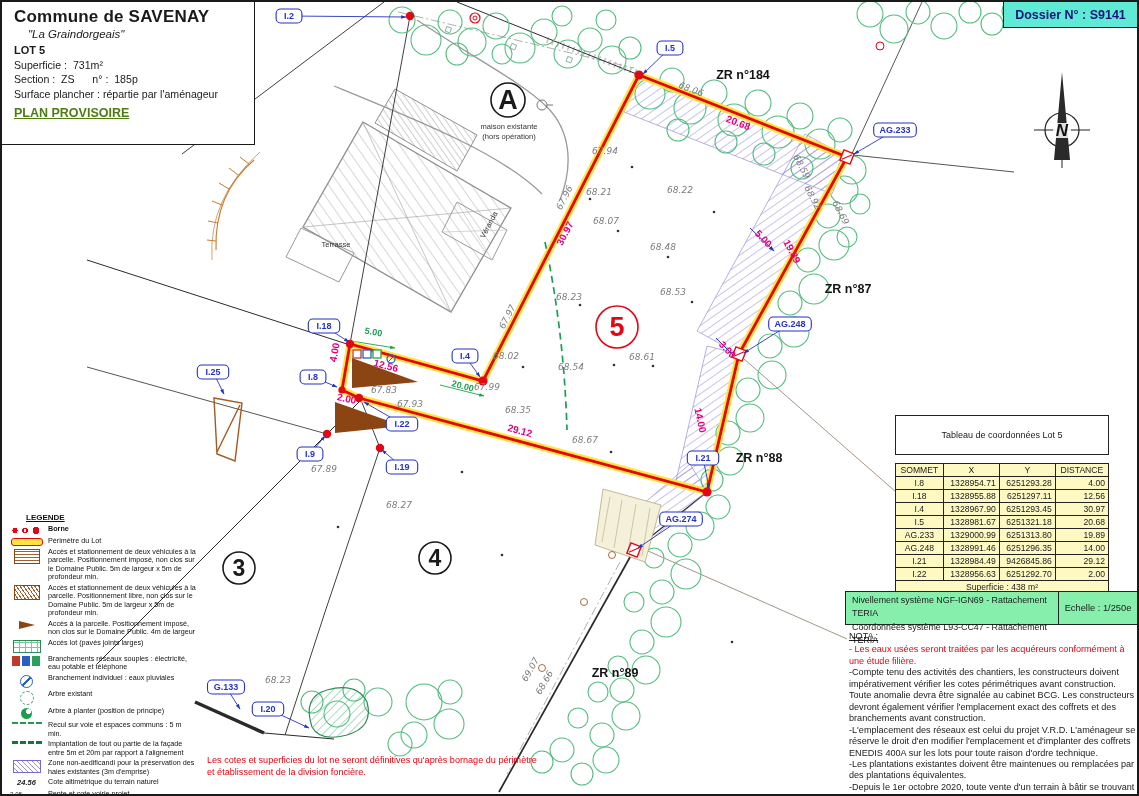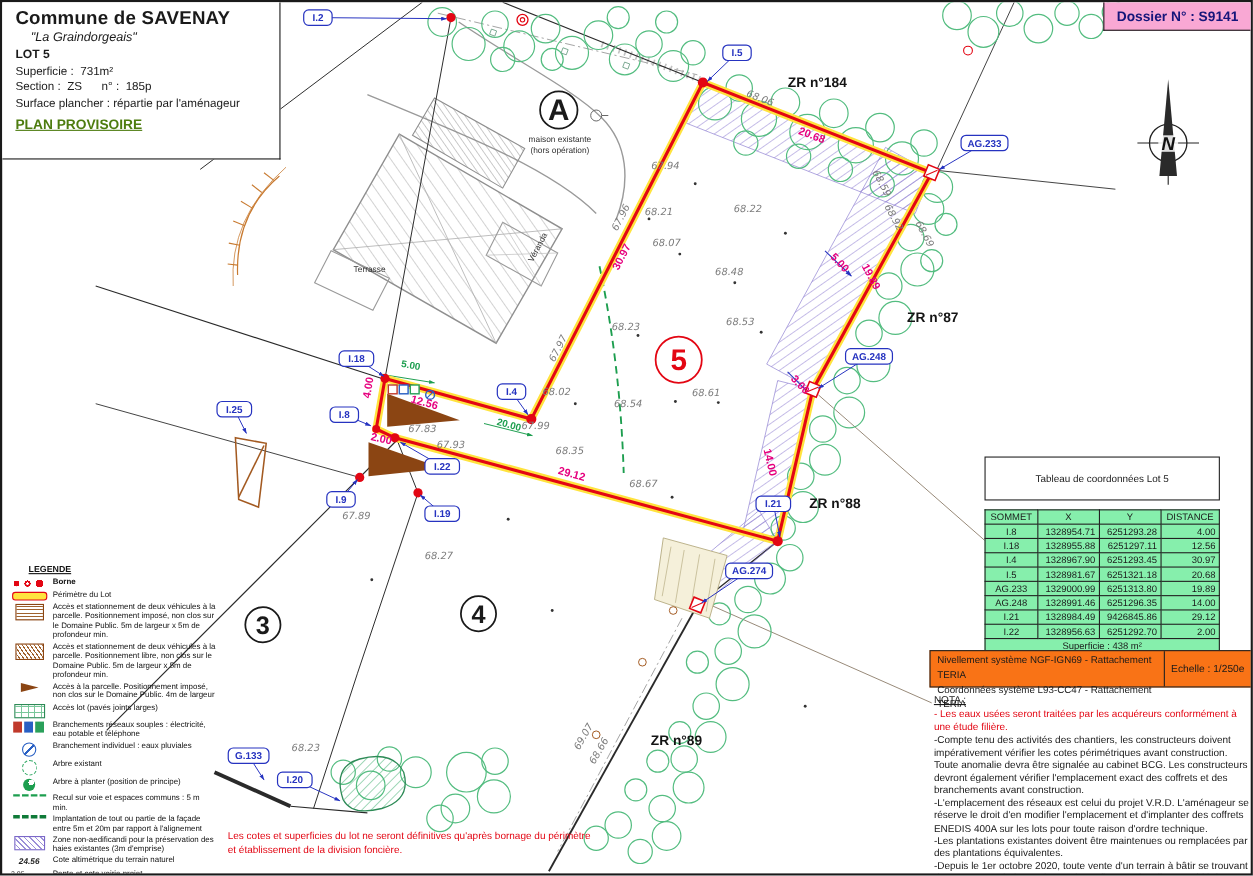--- a/index.html
+++ b/index.html
@@ -13,29 +13,29 @@
       border-right:1.5px solid #1a1a1a;border-bottom:1.5px solid #1a1a1a;
       box-sizing:border-box;padding:5px 10px 0 12px;}
   .h-commune{font-size:17px;font-weight:bold;letter-spacing:.2px;}
   .h-lieu{font-size:11.5px;font-style:italic;margin-left:14px;margin-top:1px;}
   .h-lot{font-size:11px;font-weight:bold;margin-top:4px;}
   .h-line{font-size:10.6px;margin-top:2.5px;white-space:pre;}
   .h-plan{display:inline-block;margin-top:6px;font-size:12.5px;font-weight:bold;color:#4d7c0f;
       text-decoration:underline;}
 
   
-  #dossier-box{position:absolute;right:0;top:0;width:134px;height:26px;background:#f9a8d4;
+  #dossier-box{position:absolute;right:0;top:0;width:134px;height:26px;background:#5eead4;
       border-left:1.5px solid #1a1a1a;border-bottom:1.5px solid #1a1a1a;box-sizing:border-box;
       display:flex;align-items:center;justify-content:center;
       font-size:12.5px;font-weight:bold;color:#15157a;}
 
   
   #coord-wrap{position:absolute;left:893px;top:413px;width:214px;font-size:8.6px;}
   #coord-title{border:1px solid #222;text-align:center;padding:14px 0;margin-bottom:8px;font-size:9px;}
-  #coord-table{border-collapse:collapse;width:100%;background:#86efac;}
+  #coord-table{border-collapse:collapse;width:100%;background:#fef9c3;}
   #coord-table th,#coord-table td{border:1px solid #222;padding:1px 3px;font-weight:normal;}
   #coord-table th{text-align:center;}
   #coord-table td.c0{text-align:center;}
   #coord-table td{text-align:right;}
   #coord-table td.foot{text-align:center;}
 
   
   #legend{position:absolute;left:8px;top:511px;width:186px;font-size:7.2px;line-height:1.18;color:#111;}
   #legend-title{font-size:8px;font-weight:bold;text-decoration:underline;margin-left:16px;margin-bottom:2px;}
   .lg-row{display:flex;gap:5px;margin:2.1px 0;align-items:flex-start;}
@@ -68,21 +68,21 @@
       background:radial-gradient(circle at 68% 30%,#fff 0 2.6px,#1d9e4f 2.7px);}
   .s-recul{height:0;width:30px;border-top:2px dashed #1d9e4f;}
   .s-implant{height:0;width:30px;border-top:3px dashed #0f7a38;}
   .s-zone{height:11px;width:26px;border:1px solid #7b68c8;
       background:repeating-linear-gradient(45deg,rgba(0,0,0,0) 0 2.5px,#9b8fd8 2.5px 3.5px);}
   .s-cote{font-style:italic;font-weight:bold;font-size:7.5px;color:#222;}
   .s-pente{font-size:6.3px;color:#333;}
 
   
   #sys-box{position:absolute;left:843px;top:589px;width:293px;height:34px;border:1.3px solid #222;
-      box-sizing:border-box;display:flex;background:#f97316;}
+      box-sizing:border-box;display:flex;background:#86efac;}
   .sys-left{flex:1;padding:2px 6px;font-size:8.9px;line-height:1.5;border-right:1.3px solid #222;}
   .sys-right{width:78px;display:flex;align-items:center;justify-content:center;font-size:9.3px;}
   #nota{position:absolute;left:847px;top:629px;width:288px;font-size:9.1px;line-height:1.26;}
   #nota-title{text-decoration:underline;margin-bottom:2px;}
   .nota-line{margin:0;}
   .nota-red{color:#e30613;}
   #bottom-note{position:absolute;left:205px;top:752px;width:335px;color:#e30613;
       font-size:9.1px;line-height:1.35;}
 
   

